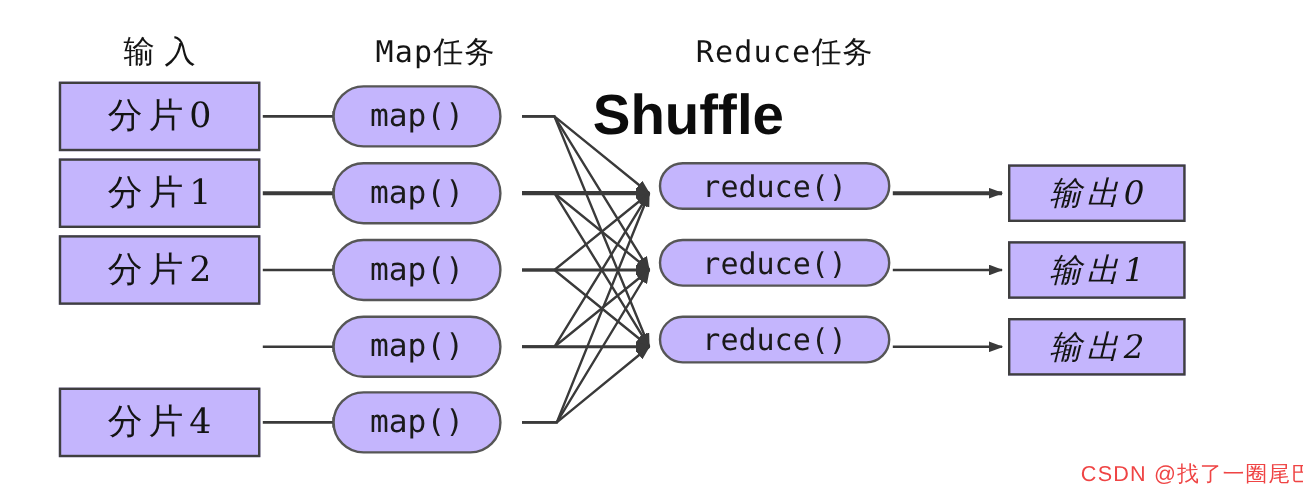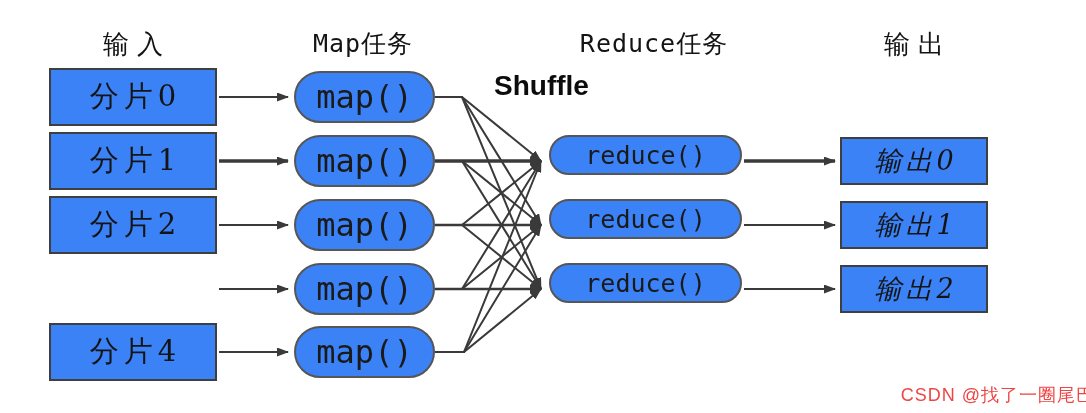--- a/index.html
+++ b/index.html
@@ -6,50 +6,50 @@
   body {
     width: 1086px; height: 413px;
     background: #ffffff;
     position: relative;
     overflow: hidden;
     font-family: "Liberation Sans", "DejaVu Sans", sans-serif;
   }
   .stage { position: absolute; inset: 0; width: 1086px; height: 413px; margin-left: 17px; }
   svg.wires { position: absolute; left: 0; top: 0; z-index: 1; }
 
-  .node { position: absolute; z-index: 2; background: #3b82f6;
+  .node { position: absolute; z-index: 2; background: #c4b5fd;
           display: flex; align-items: center; justify-content: center;
           box-sizing: border-box; color: #141414; }
 
   .input-box  { left: 32px;  width: 168px; height: 58px; border: 2px solid #3f3f3f;
                 font-family: "DejaVu Serif", "Liberation Serif", serif;
                 font-size: 29px; letter-spacing: 5px; text-indent: 5px; }
-  .map-node   { left: 277px; width: 141px; height: 52px; border: 2px solid #565656;
+  .map-node   { left: 260px; width: 141px; height: 52px; border: 2px solid #565656;
                 border-radius: 26px;
                 font-family: "DejaVu Sans Mono", "Liberation Mono", monospace;
-                font-size: 32px; color: #1a1a1a; text-align: center; }
+                font-size: 26px; color: #1a1a1a; text-align: center; }
   .reduce-node{ left: 532px; width: 193px; height: 40px; border: 2px solid #565656;
                 border-radius: 26px;
                 font-family: "DejaVu Sans Mono", "Liberation Mono", monospace;
                 font-size: 25px; color: #1a1a1a; }
   .output-box { left: 823px; width: 148px; height: 48px; border: 2px solid #3f3f3f;
                 font-family: "DejaVu Serif", "Liberation Serif", serif;
                 font-size: 27px; letter-spacing: 4px; text-indent: 4px; font-style: italic; }
 
   .col-header { position: absolute; top: 30px; transform: translateX(-50%);
                 z-index: 2; white-space: nowrap; line-height: 1.1;
                 color: #141414; }
   .hdr-cjk    { font-family: "DejaVu Serif", "Liberation Serif", serif;
                 font-size: 26px; letter-spacing: 8px; text-indent: 8px; }
   .hdr-mixed  { font-family: "DejaVu Sans Mono", "Liberation Mono", monospace;
                 font-size: 25px; letter-spacing: 1px; }
 
   .shuffle-label { position: absolute; left: 477px; top: 72px; z-index: 2;
                    font-family: "Liberation Sans", "DejaVu Sans", sans-serif;
-                   font-weight: 700; font-size: 28px; color: #0c0c0c;
+                   font-weight: 700; font-size: 47px; color: #0c0c0c;
                    line-height: 1; }
 
   .watermark { position: absolute; right: 8px; bottom: 6px; z-index: 3;
                font-family: "Liberation Sans", "DejaVu Sans", sans-serif;
                font-size: 18px; color: #ef4444; letter-spacing: 1px;
                white-space: nowrap; }
 </style>
 </head>
 <body>
 
@@ -95,21 +95,20 @@
     <g stroke="#3a3a3a">
       <line x1="727" y1="161" x2="818" y2="161" stroke-width="3.4" marker-end="url(#arrow)"></line>
       <line x1="727" y1="225" x2="818" y2="225" stroke-width="2.2" marker-end="url(#arrow)"></line>
       <line x1="727" y1="289" x2="818" y2="289" stroke-width="2.2" marker-end="url(#arrow)"></line>
     </g>
   </svg>
 
   <div class="col-header hdr-cjk" style="left:116px">输入</div>
   <div class="col-header hdr-mixed" style="left:637px">Reduce任务</div>
   <div class="col-header hdr-mixed" style="left:346px">Map任务</div>
-  <div class="col-header hdr-cjk" style="left:897px">输出</div>
 
   <div class="shuffle-label">Shuffle</div>
 
   <div class="node input-box" style="top:68px">分片0</div>
   <div class="node input-box" style="top:132px">分片1</div>
   <div class="node input-box" style="top:196px">分片2</div>
   <div class="node input-box" style="top:323px">分片4</div>
 
   <div class="node map-node" style="top:71px">map()</div>
   <div class="node map-node" style="top:135px">map()</div>

